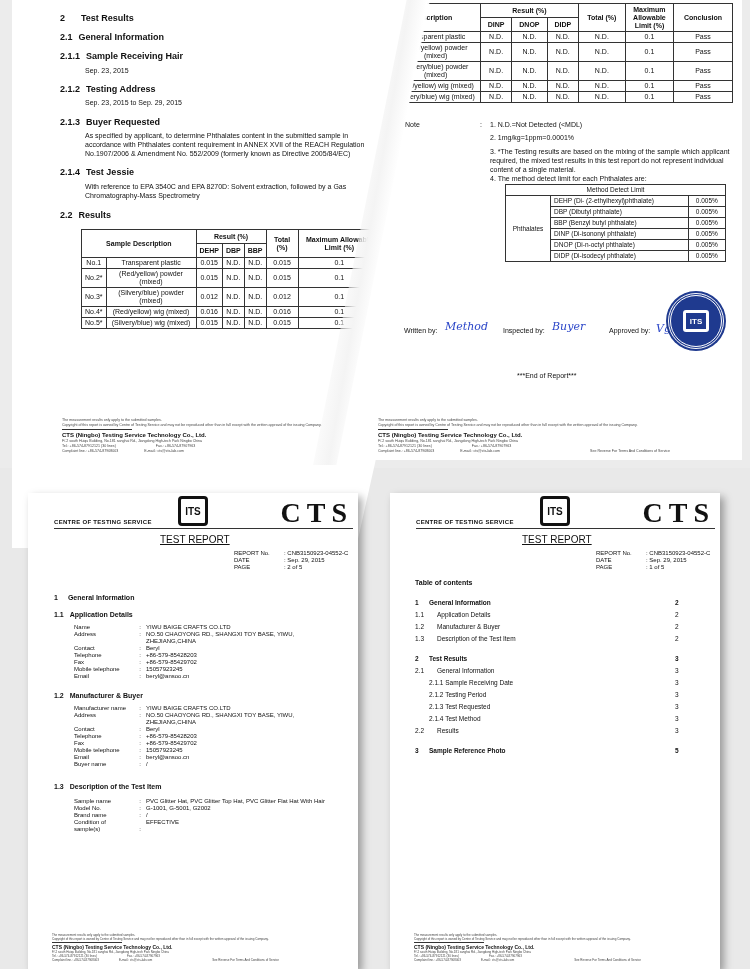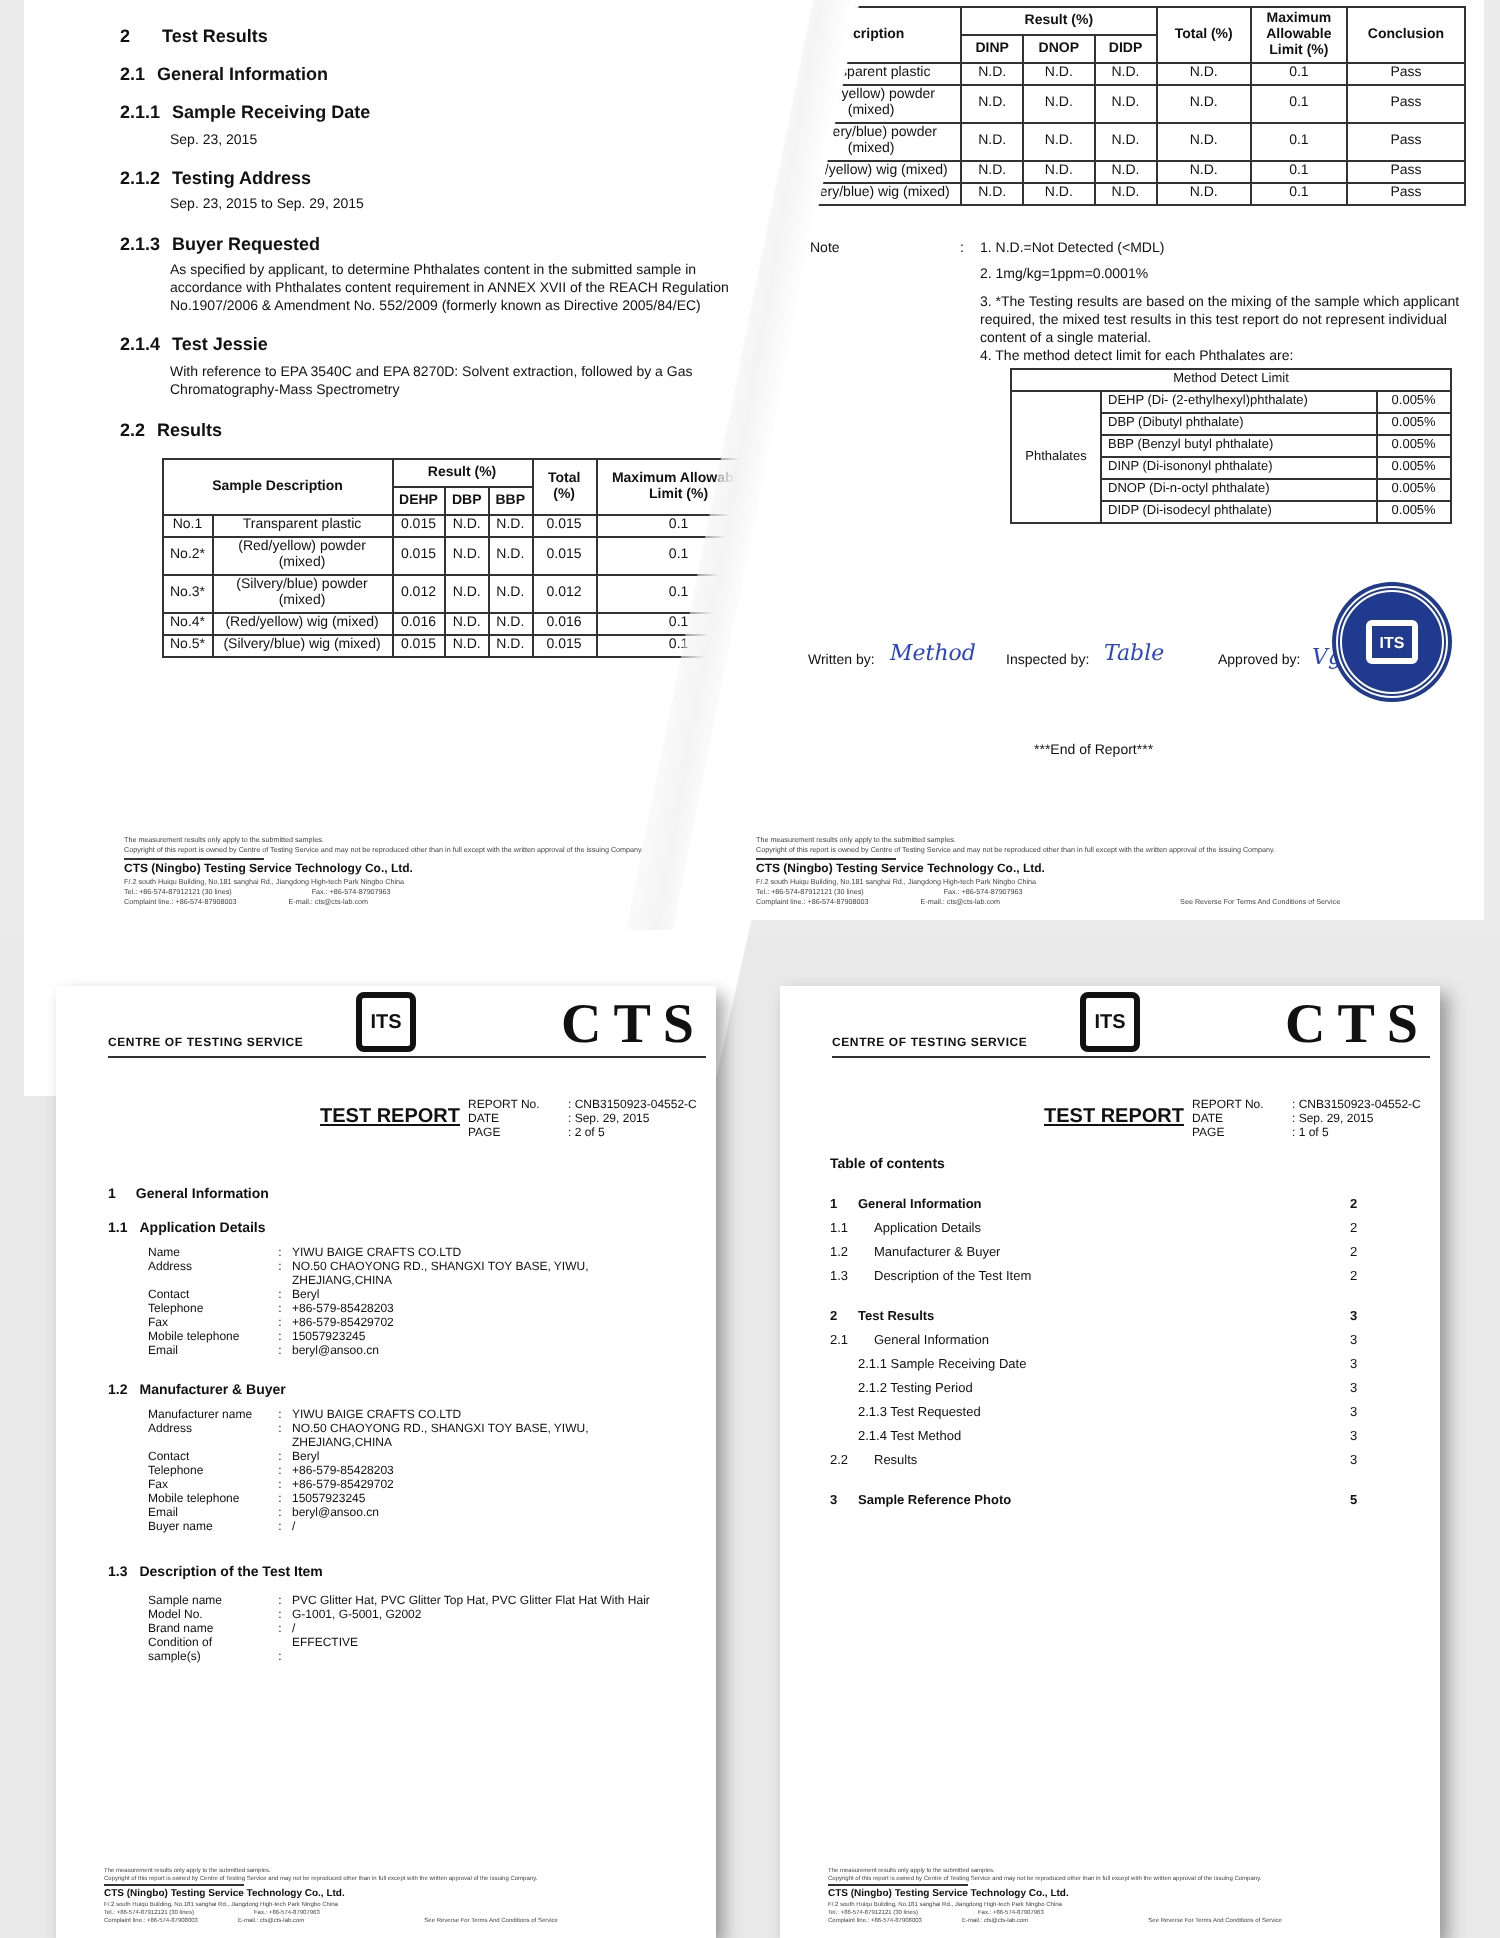--- a/index.html
+++ b/index.html
@@ -18,21 +18,21 @@
 table.rt th{font-weight:bold}
 .foot{position:absolute;font-size:3.6px;line-height:5px;color:#444}
 .foot .co{font-size:6px;font-weight:bold;color:#111;line-height:8px}
 .foot hr{border:0;border-top:1px solid #333;width:70px;margin:1px 0}
 .bl{left:28px;top:493px;width:330px;height:476px;box-shadow:4px 4px 8px rgba(0,0,0,.35)}
 .br{left:390px;top:493px;width:330px;height:476px;box-shadow:4px 4px 8px rgba(0,0,0,.35)}
 .cts{position:absolute;right:5px;top:4px;font-size:28px;font-weight:900;letter-spacing:6px;font-family:Liberation Serif, serif}
 .itslogo{position:absolute;left:150px;top:3px;width:30px;height:30px;border:3px solid #111;border-radius:4px;font-size:10px;font-weight:bold;display:flex;align-items:center;justify-content:center}
 .centre{position:absolute;left:26px;top:26px;font-size:6px;font-weight:bold;letter-spacing:.3px}
 .rule{position:absolute;left:26px;right:5px;top:35px;border-top:1px solid #333}
-.trtitle{position:absolute;left:132px;top:60px;font-size:10px;font-weight:bold;text-decoration:underline}
+.trtitle{position:absolute;left:132px;top:41px;font-size:10px;font-weight:normal;text-decoration:underline}
 .meta{position:absolute;left:206px;top:57px;font-size:6px;line-height:7px}
 .meta span{display:inline-block}
 .kv{position:absolute;font-size:6px;line-height:7px}
 .kv .k{display:inline-block;width:60px}
 .kv .c{display:inline-block;width:12px;text-align:center}
 .kv .v{display:inline-block;vertical-align:top;width:170px}
 .toc{position:absolute;left:25px;font-size:6.5px;width:300px}
 .toc .r{position:absolute;left:0;width:300px;height:10px}
 .toc .n{position:absolute;left:0}
 .toc .t{position:absolute}
@@ -43,21 +43,21 @@
 .sig{font-family:"DejaVu Serif",serif;font-style:italic;color:#2a45c8;font-size:11px;position:absolute}
 </style>
 </head>
 <body>
 
 <div class="top-wrap"></div>
 
 <div class="sheet tl">
   <div class="h2" style="left:48px;top:13px"><span>2</span><span style="margin-left:16px">Test Results</span></div>
   <div class="h2" style="left:48px;top:32px"><span>2.1</span><span style="margin-left:6px">General Information</span></div>
-  <div class="h2" style="left:48px;top:51px"><span>2.1.1</span><span style="margin-left:6px">Sample Receiving Date</span></div>
+  <div class="h2" style="left:48px;top:51px"><span>2.1.1</span><span style="margin-left:6px">Sample Receiving Hair</span></div>
   <div class="p8" style="left:73px;top:66px">Sep. 23, 2015</div>
   <div class="h2" style="left:48px;top:84px"><span>2.1.2</span><span style="margin-left:6px">Testing Address</span></div>
   <div class="p8" style="left:73px;top:98px">Sep. 23, 2015 to Sep. 29, 2015</div>
   <div class="h2" style="left:48px;top:117px"><span>2.1.3</span><span style="margin-left:6px">Buyer Requested</span></div>
   <div class="p8" style="left:73px;top:131px;width:300px">As specified by applicant, to determine Phthalates content in the submitted sample in accordance with Phthalates content requirement in ANNEX XVII of the REACH Regulation No.1907/2006 &amp; Amendment No. 552/2009 (formerly known as Directive 2005/84/EC)</div>
   <div class="h2" style="left:48px;top:167px"><span>2.1.4</span><span style="margin-left:6px">Test Jessie</span></div>
   <div class="p8" style="left:73px;top:182px;width:295px">With reference to EPA 3540C and EPA 8270D: Solvent extraction, followed by a Gas Chromatography-Mass Spectrometry</div>
   <div class="h2" style="left:48px;top:210px"><span>2.2</span><span style="margin-left:6px">Results</span></div>
 
   <table class="rt" style="left:69px;top:229px;width:300px">
@@ -236,21 +236,21 @@
     <tr>
           <td style="text-align:left">DIDP (Di-isodecyl phthalate)</td>
           <td>0.005%</td>
         </tr>
   </tbody>
     </table>
 
   <div class="p8" style="left:74px;top:326px">Written by:</div>
   <div class="sig" style="left:115px;top:320px">Method</div>
   <div class="p8" style="left:173px;top:326px">Inspected by:</div>
-  <div class="sig" style="left:222px;top:320px">Table</div>
+  <div class="sig" style="left:222px;top:320px">Buyer</div>
   <div class="p8" style="left:279px;top:326px">Approved by:</div>
   <div class="sig" style="left:326px;top:322px">Vg</div>
   <div class="stamp" style="left:338px;top:293px">
       <div class="in">ITS</div>
     </div>
   <div class="p8" style="left:187px;top:371px">***End of Report***</div>
 
   <div class="foot" style="left:48px;top:418px;width:360px">
     <div>The measurement results only apply to the submitted samples.</div>
       <div>Copyright of this report is owned by Centre of Testing Service and may not be reproduced other than in full except with the written approval of the issuing Company.</div>

